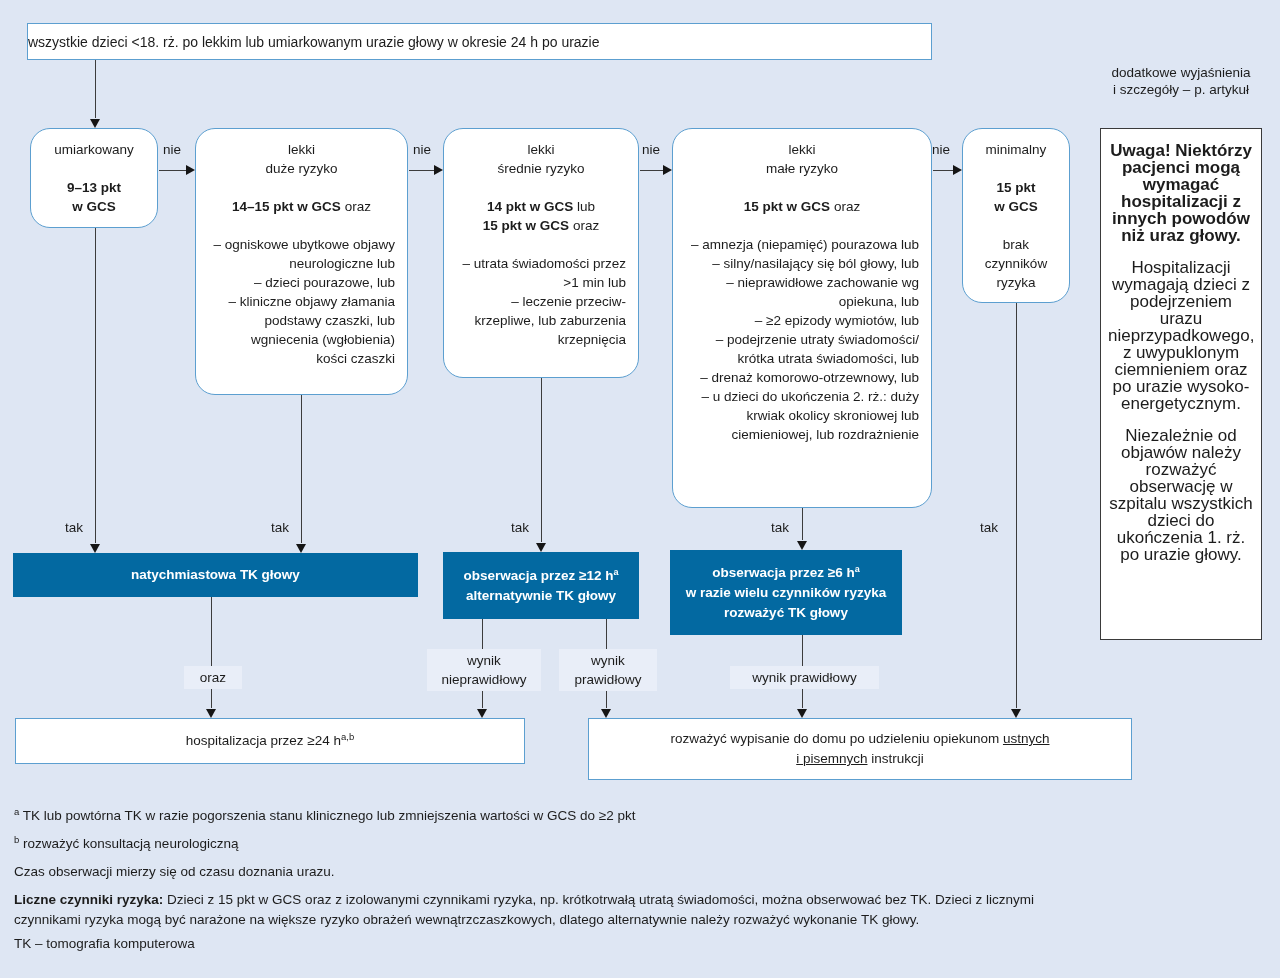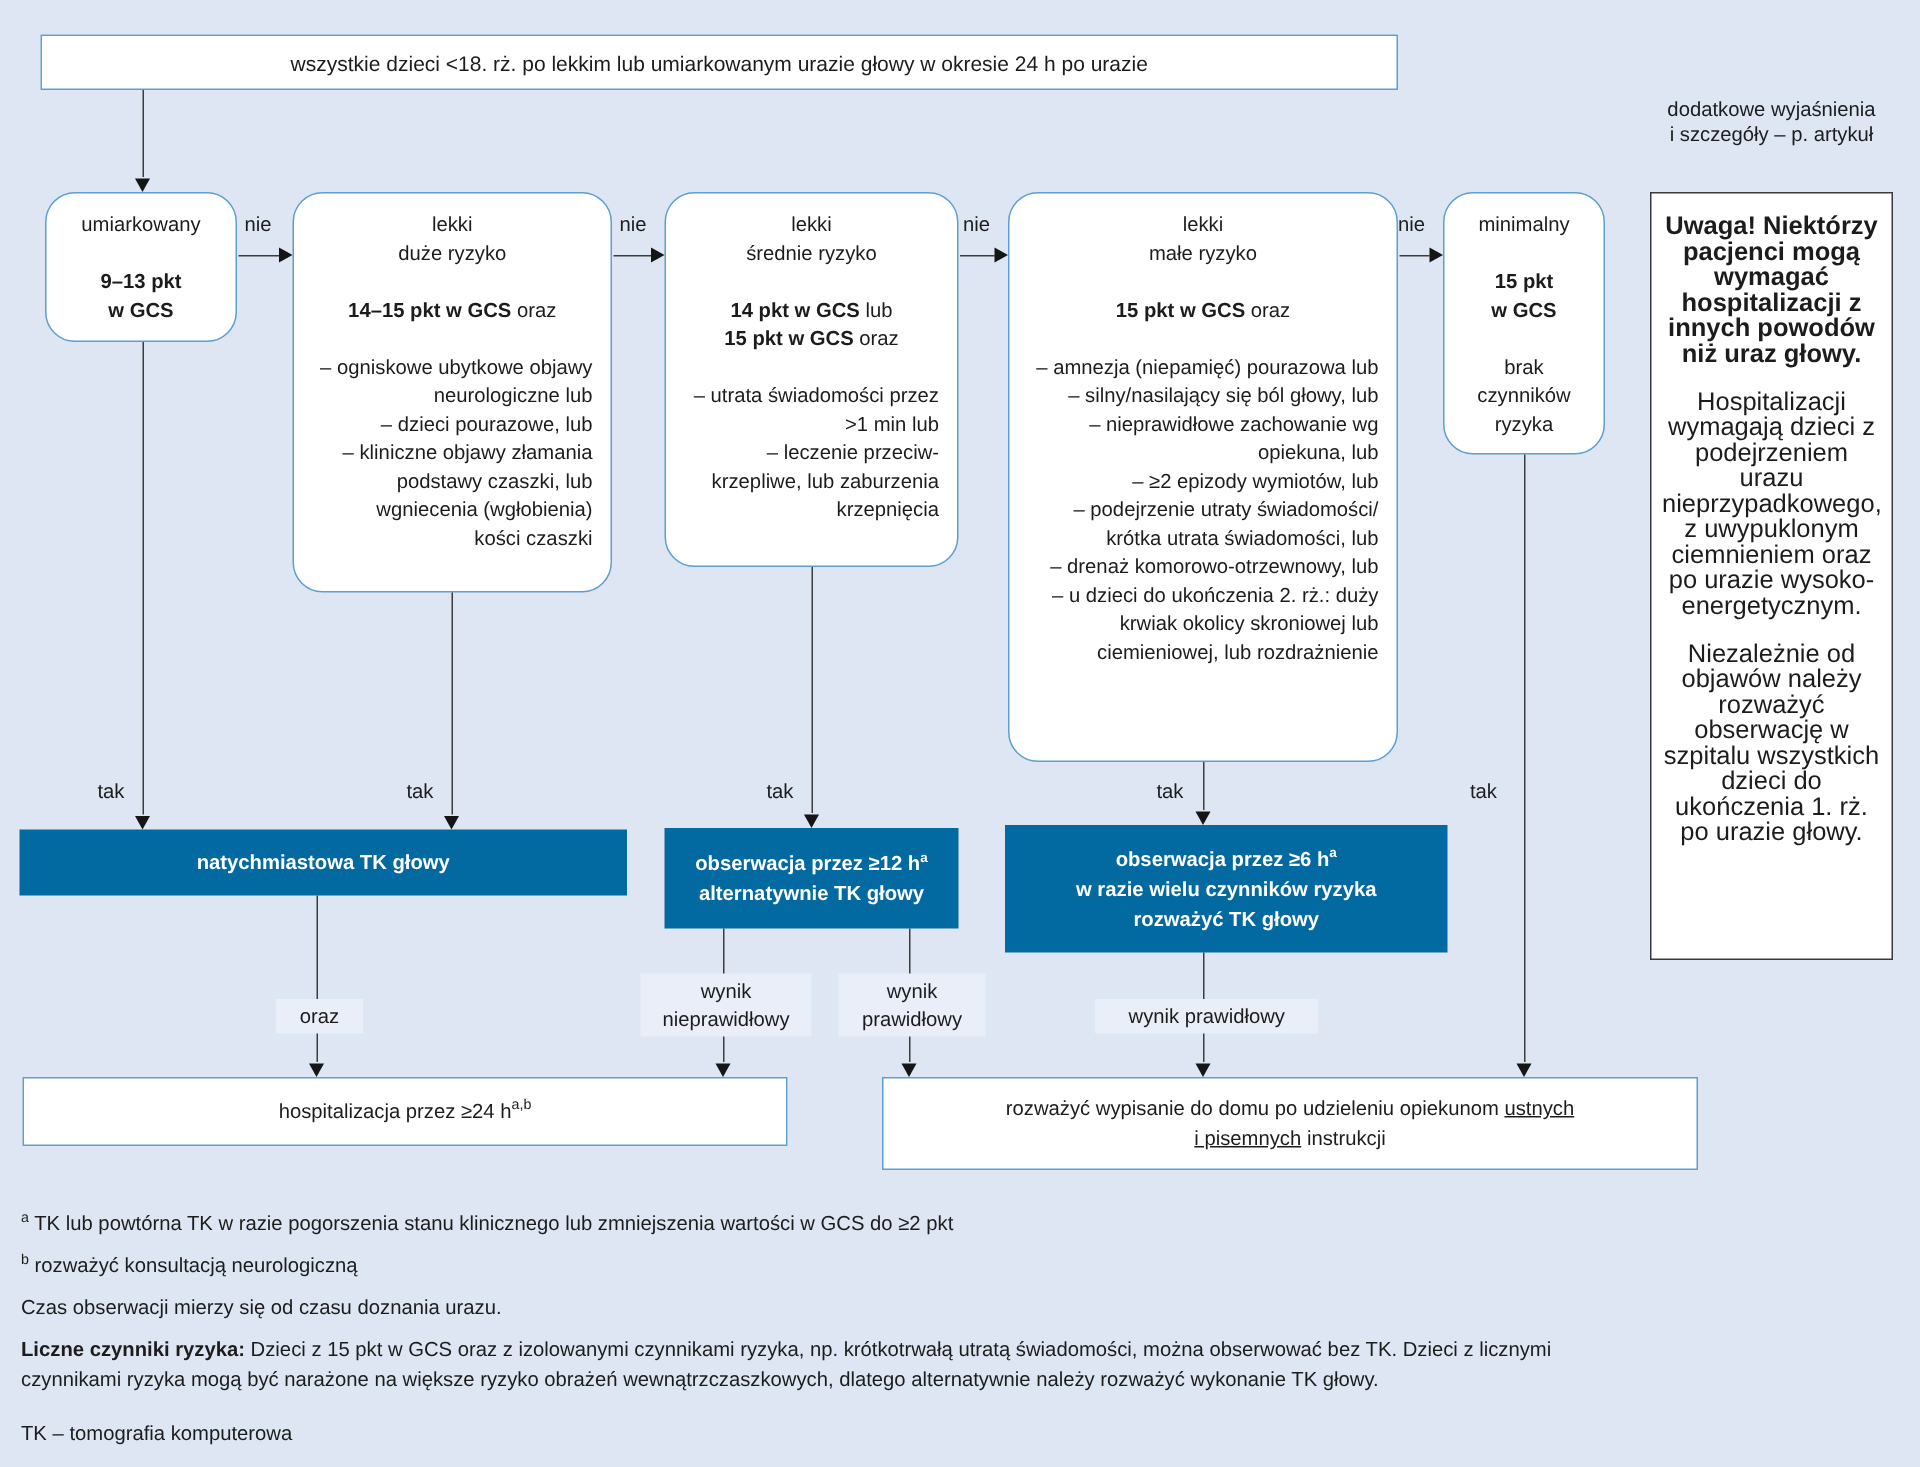--- a/index.html
+++ b/index.html
@@ -1,21 +1,21 @@
 <!DOCTYPE html>
 <html lang="pl"><head>
 <meta charset="utf-8">
 <style>
   html,body{margin:0;padding:0;}
   .page{position:relative;width:1280px;height:978px;background:#dee6f3;
         font-family:"Liberation Sans",sans-serif;color:#1c1c1c;font-size:13.5px;overflow:hidden;}
 
   
   .wbox{position:absolute;background:#ffffff;border:1.5px solid #5c9fd0;box-sizing:border-box;}
-  .top-box{left:27px;top:23px;width:905px;height:37px;display:flex;align-items:center;justify-content:center;font-size:14px;}
+  .top-box{left:27px;top:23px;width:905px;height:37px;display:flex;align-items:center;justify-content:flex-start;font-size:14px;}
 
   .dbox{padding:11px 12px;line-height:19px;text-align:center;border-radius:20px;}
   .dbox .bullets{text-align:right;margin-top:19px;}
   .bullet{padding-left:13px;text-indent:-13px;}
   .score{margin-top:19px;}
   .b{font-weight:bold;}
 
   
   .abox{position:absolute;background:#0369a1;color:#ffffff;font-weight:bold;box-sizing:border-box;
         display:flex;flex-direction:column;align-items:center;justify-content:center;text-align:center;line-height:20px;}
@@ -44,21 +44,21 @@
 
   .edge-label{position:absolute;line-height:18px;}
   .lbl-nie{width:40px;text-align:center;}
   .lbl-tak{width:40px;text-align:right;}
   .flow-label{position:absolute;background:#e9eef8;text-align:center;line-height:19px;padding:2px 2px;}
   .nowrap{white-space:nowrap;}
 
   
   .footnotes{position:absolute;left:14px;top:806px;width:1056px;line-height:19px;}
   .fn{margin-bottom:9px;}
-  .fn-risk{line-height:20px;margin-bottom:16px;}
+  .fn-risk{line-height:20px;margin-bottom:4px;}
 </style>
 </head>
 <body>
 
 <div class="page">
 
   <div class="wbox top-box">
     <span>wszystkie dzieci &lt;18. rż. po lekkim lub umiarkowanym urazie głowy w okresie 24 h po urazie</span>
   </div>
 
@@ -129,21 +129,21 @@
     <p>Niezależnie od objawów należy rozważyć obserwację w szpitalu wszystkich dzieci do ukończenia 1. rż. po urazie głowy.</p>
   </div>
 
   <div class="abox" style="left:13px;top:553px;width:405px;height:44px;">
     <div>natychmiastowa TK głowy</div>
   </div>
   <div class="abox" style="left:443px;top:552px;width:196px;height:67px;">
     <div><span>obserwacja przez ≥12 h</span><sup>a</sup></div>
     <div>alternatywnie TK głowy</div>
   </div>
-  <div class="abox" style="left:670px;top:550px;width:295px;height:85px;">
+  <div class="abox" style="left:670px;top:550px;width:232px;height:85px;">
     <div><span>obserwacja przez ≥6 h</span><sup>a</sup></div>
     <div>w razie wielu czynników ryzyka</div>
     <div>rozważyć TK głowy</div>
   </div>
 
   <div class="obox" style="left:15px;top:718px;width:510px;height:46px;">
     <div><span>hospitalizacja przez ≥24 h</span><sup>a,b</sup></div>
   </div>
   <div class="obox" style="left:588px;top:718px;width:544px;height:62px;">
     <div><span>rozważyć wypisanie do domu po udzieleniu opiekunom</span> <span class="u">ustnych</span></div>

